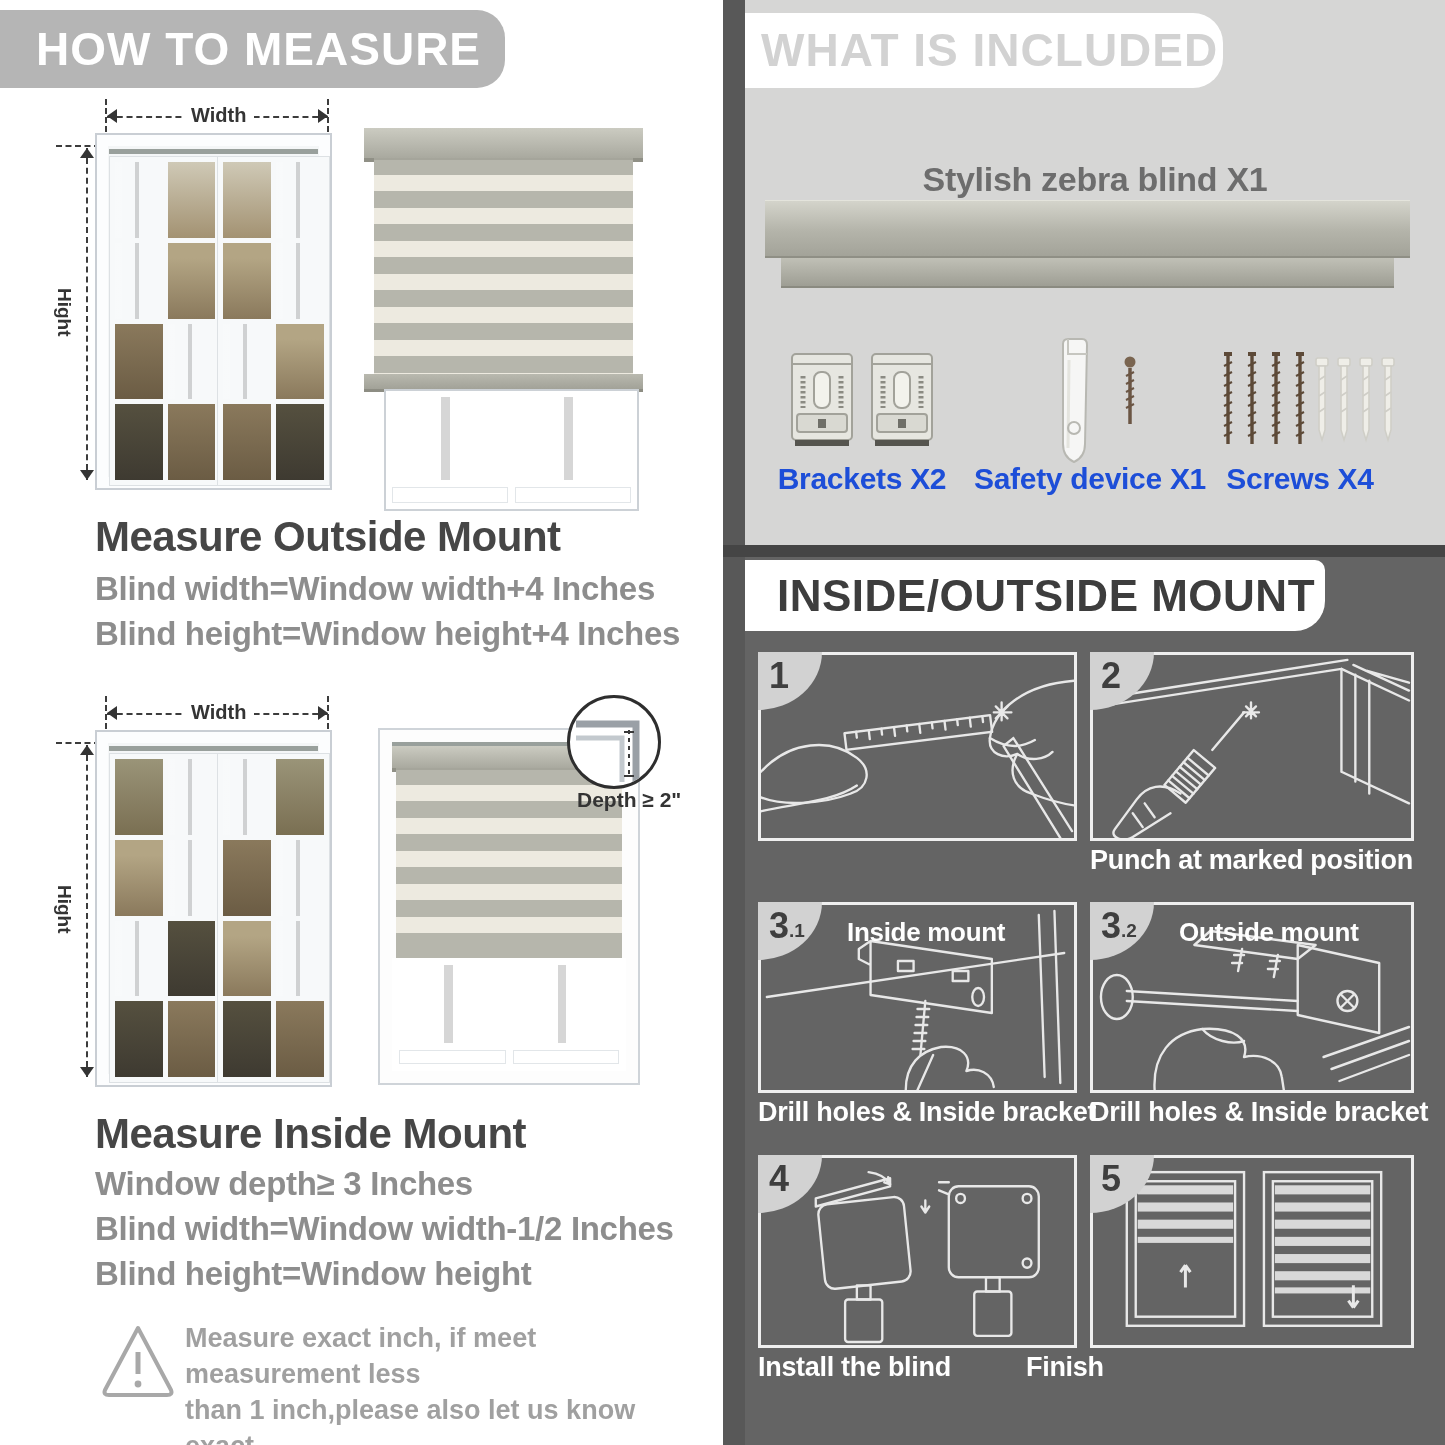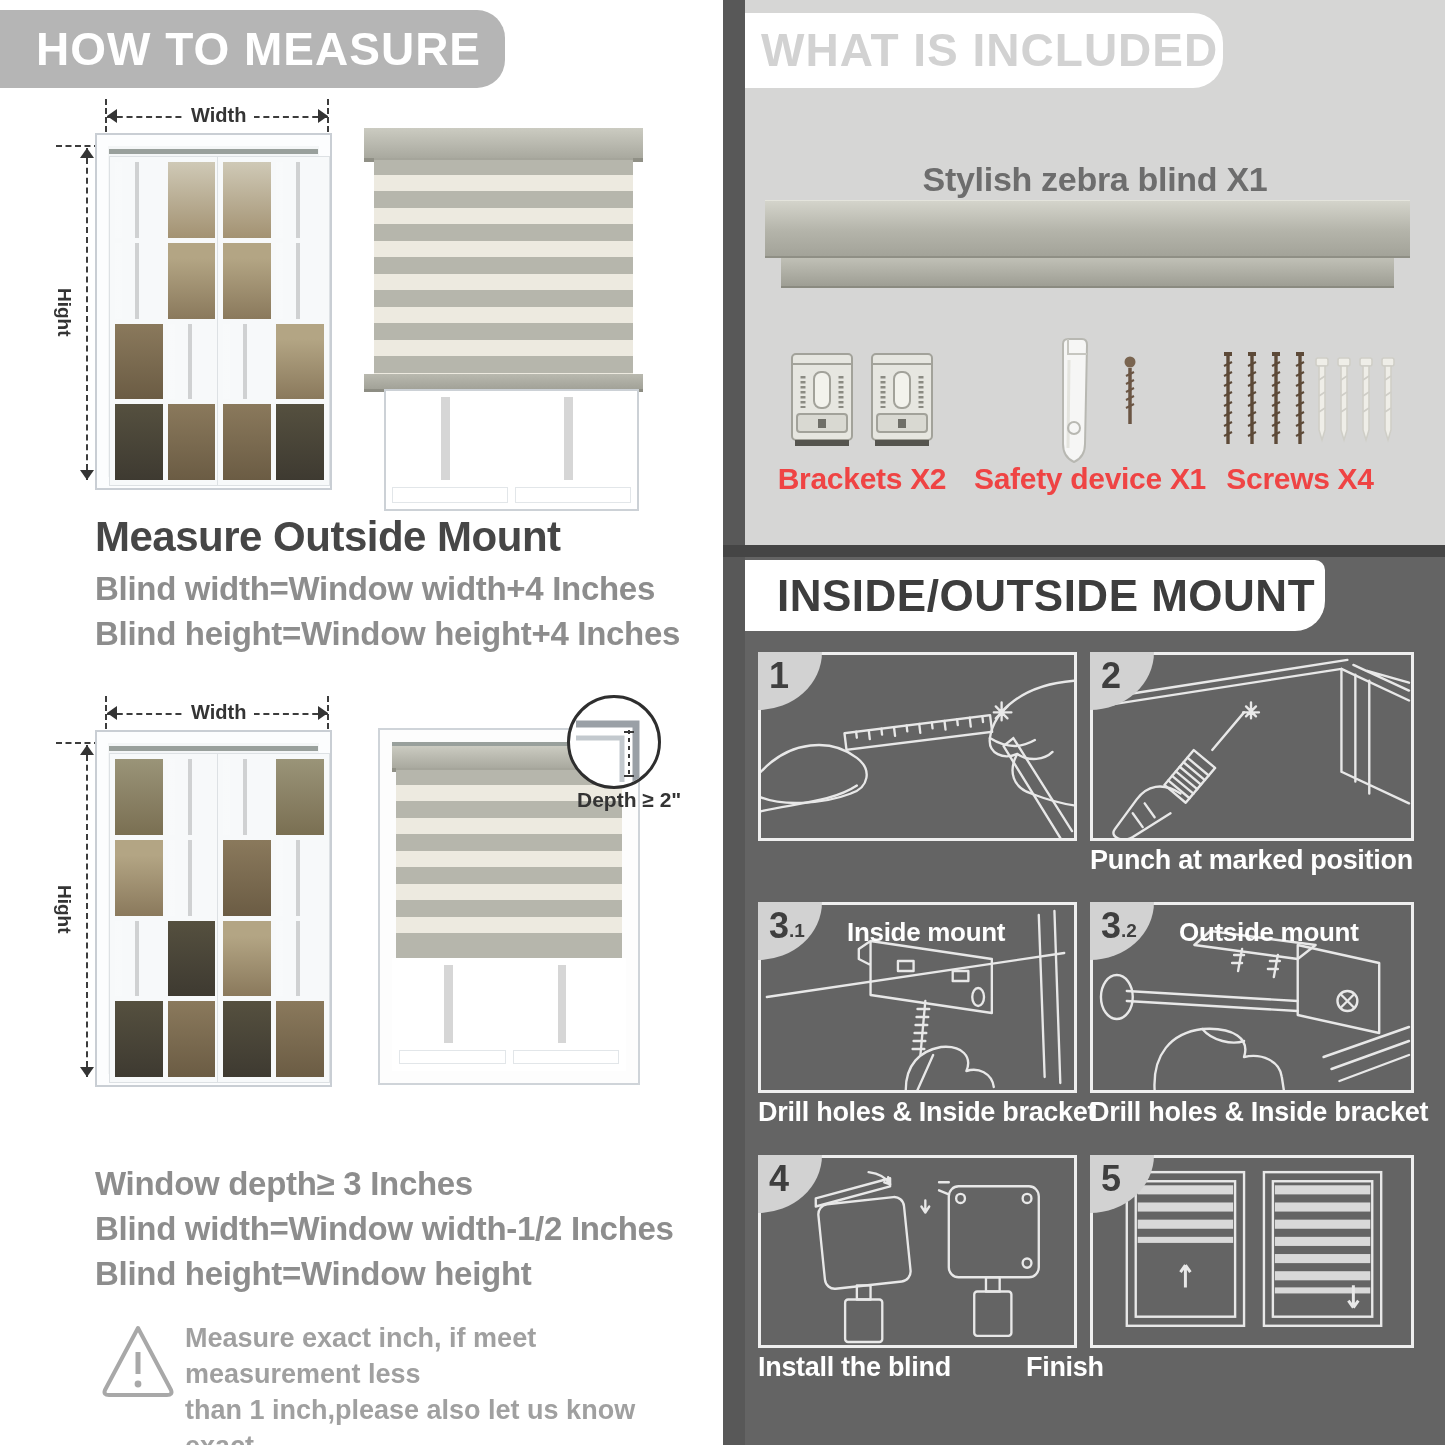--- a/index.html
+++ b/index.html
@@ -54,21 +54,21 @@
   .inframe{background:#fdfdfd;box-shadow:inset 0 0 0 2px #cfd4d9;}
   .detail-circle{border-radius:50%;border:3px solid #2e2e2e;background:#fff;overflow:hidden;}
   .depth-label{font-size:21px;font-weight:bold;color:#343434;}
 
   
   .divider{background:#585858;}
   .included-bg{background:#d6d6d5;}
   .product-label{font-size:34px;font-weight:bold;color:#6d6d6d;text-align:center;letter-spacing:-.3px;}
   .headrail{background:linear-gradient(180deg,#d5d5cc,#b4b4aa 55%,#a3a399);box-shadow:inset 0 1px 0 #e4e4dc;border-bottom:2px solid #8f8f85;}
   .headrail-lip{background:linear-gradient(180deg,#c0c0b6,#9e9e94);border-bottom:2px solid #8a8a80;}
-  .comp-label{font-size:30px;font-weight:bold;color:#ef4444;text-align:center;letter-spacing:-.3px;}
+  .comp-label{font-size:30px;font-weight:bold;color:#1d4ed8;text-align:center;letter-spacing:-.3px;}
   .darkbar{background:#454545;}
   .mount-bg{background:#646464;}
 
   
   .step-panel{border:3px solid #efefef;}
   .badge{position:absolute;left:-3px;top:-3px;width:64px;height:58px;background:#d2d2d2;border-radius:0 0 100% 0;color:#3f3f3f;}
   .badge .n{position:absolute;left:11px;top:3px;font-size:36px;font-weight:bold;}
   .badge .s{position:absolute;left:31px;top:18px;font-size:19px;font-weight:bold;}
   .step-title{position:absolute;left:86px;top:12px;color:#fff;font-size:26px;font-weight:bold;letter-spacing:-.3px;}
   .step-cap{color:#fff;font-size:27px;font-weight:bold;letter-spacing:-.3px;}
@@ -186,20 +186,21 @@
   <div class="abs detail-circle" style="left:567px;top:695px;width:88px;height:88px;z-index:5;">
     <svg width="88" height="88" viewBox="0 0 88 88">
       <path d="M6,26 L66,26 L66,84" stroke="#9aa0a6" stroke-width="7" fill="none"></path>
       <path d="M6,40 L52,40 L52,84" stroke="#c3c9ce" stroke-width="5" fill="none"></path>
       <path d="M59,32 L59,80" stroke="#3a3a3a" stroke-width="2" stroke-dasharray="4,4" fill="none"></path>
       <path d="M54,34 L64,34 M54,78 L64,78" stroke="#3a3a3a" stroke-width="2" fill="none"></path>
     </svg>
   </div>
   <div class="abs depth-label" style="left:577px;top:788px;z-index:5;">Depth ≥ 2"</div>
 
+  <div class="abs h-title" style="left:95px;top:1110px;">Measure Inside Mount</div>
   <div class="abs h-line" style="left:95px;top:1165px;">Window depth≥ 3 Inches</div>
   <div class="abs h-line" style="left:95px;top:1210px;">Blind width=Window width-1/2 Inches</div>
   <div class="abs h-line" style="left:95px;top:1255px;">Blind height=Window height</div>
 
   <svg class="abs" style="left:97px;top:1322px;" width="82" height="78" viewBox="0 0 82 78">
     <path d="M41,6 L74,68 Q76,73 70,73 L12,73 Q6,73 8,68 Z" fill="none" stroke="#a8a8a8" stroke-width="4" stroke-linejoin="round"></path>
     <line x1="41" y1="30" x2="41" y2="52" stroke="#a8a8a8" stroke-width="5"></line>
     <circle cx="41" cy="62" r="3.4" fill="#a8a8a8"></circle>
   </svg>
   <div class="abs warn-text" style="left:185px;top:1320px;width:500px;">

